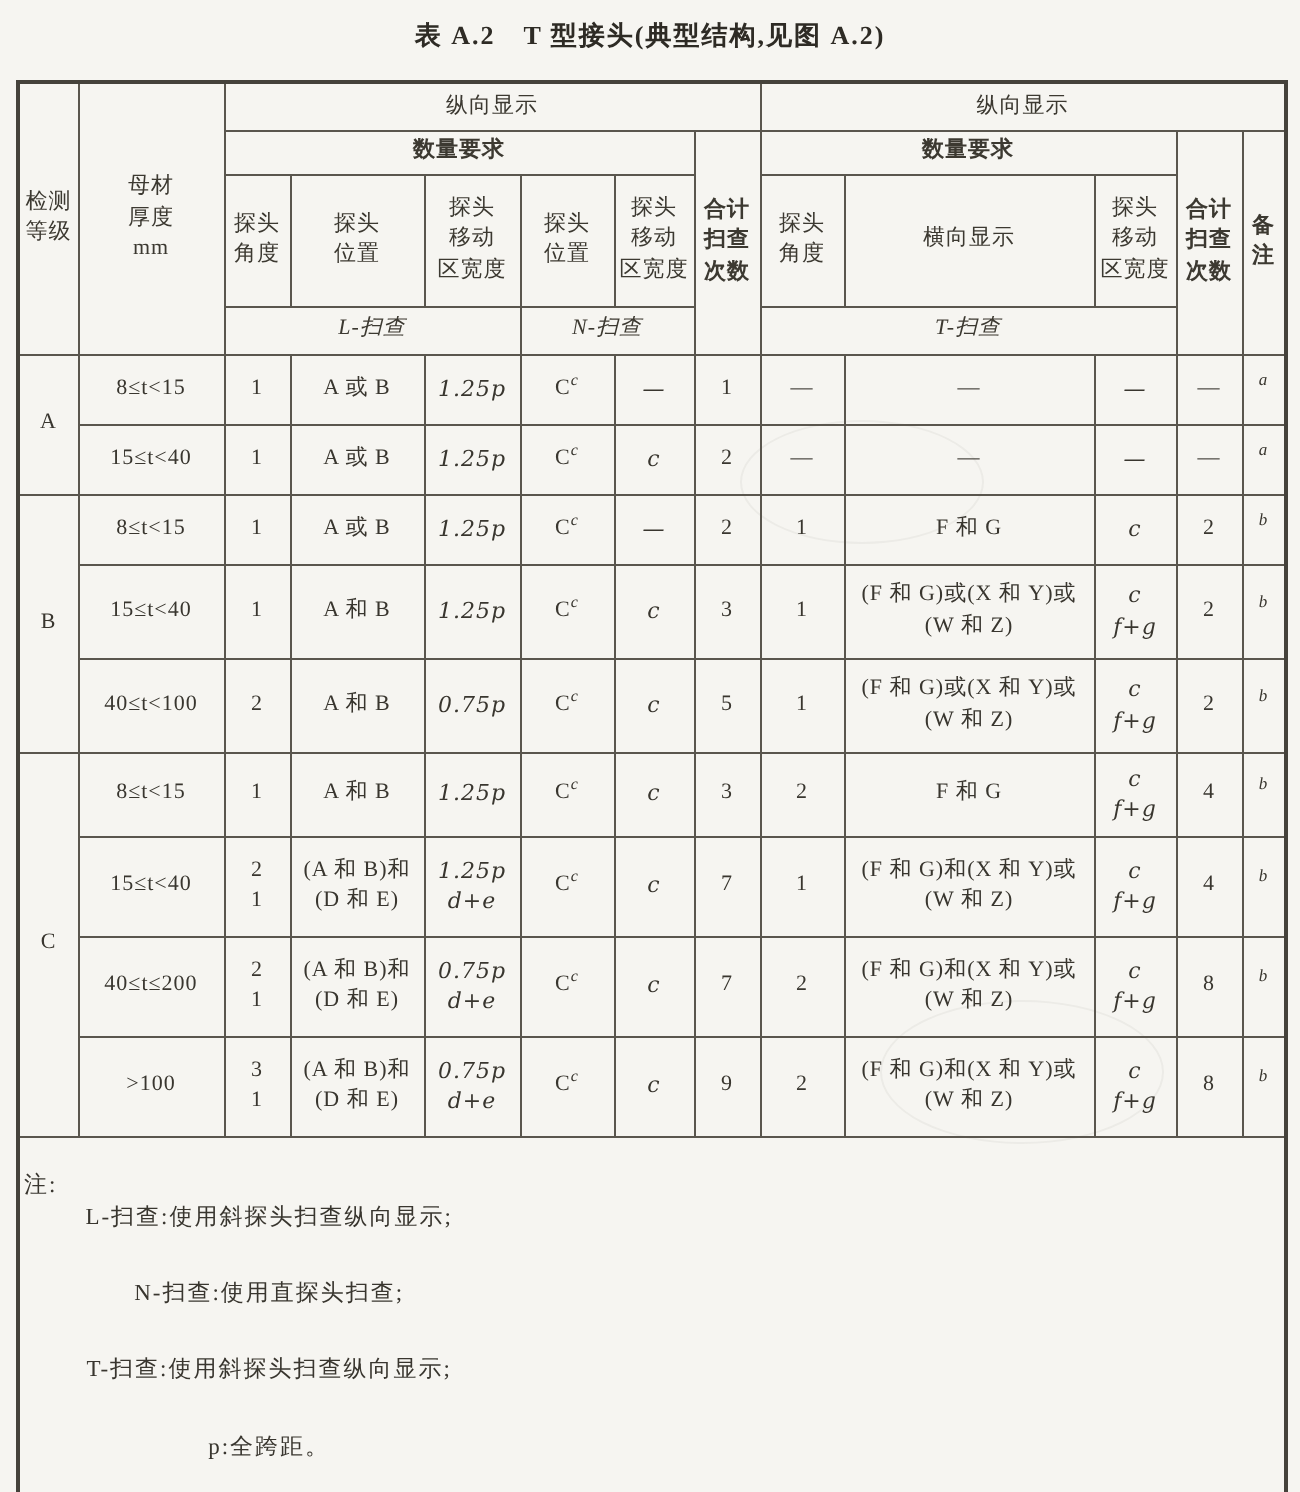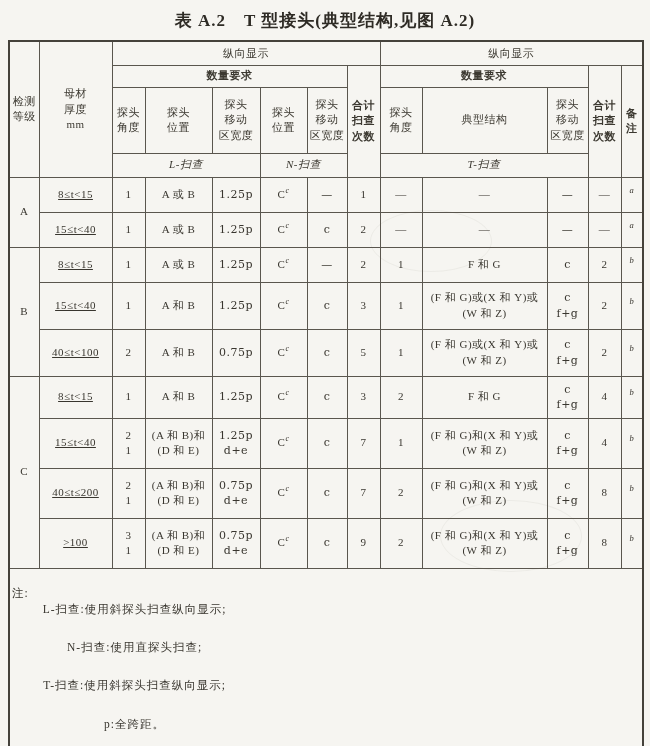--- a/index.html
+++ b/index.html
@@ -6,21 +6,21 @@
   body{
     width:650px;height:746px;
     background:#f6f5f1;
     font-family:"Liberation Serif","DejaVu Serif",serif;
     color:#39362f;
   }
   .page{position:relative;width:650px;height:746px;overflow:hidden;}
   .doc-title{
     text-align:center;
     padding-top:9px;
-    font-size:17px;
+    font-size:13px;
     font-weight:bold;
     letter-spacing:1px;
     color:#2e2b25;
   }
   table.main{
     position:absolute;left:8px;top:40px;
     width:634px;
     border-collapse:collapse;
     table-layout:fixed;
     border:2px solid #45423b;
@@ -31,22 +31,22 @@
     vertical-align:middle;
     font-size:11px;
     line-height:1.4;
     padding:1px 2px;
     white-space:pre-line;
     letter-spacing:0.5px;
   }
   tr.h1{height:24px;} tr.h2{height:22px;font-weight:bold;} tr.h3{height:66px;} tr.h4{height:24px;font-style:italic;}
   tr.r-s{height:35px;} tr.r-m{height:47px;} tr.r-l{height:50px;} tr.r-c1{height:42px;}
   td.hd{letter-spacing:2px;color:#3c3931;}
-  td.math, span.math{font-family:"DejaVu Serif","Liberation Serif",serif;}
-  td.thk{font-size:11px;text-decoration:underline;}
+  td.math, span.math{font-style:italic;font-family:"DejaVu Serif","Liberation Serif",serif;}
+  td.thk{font-size:11px;}
   sup{font-size:8px;vertical-align:super;line-height:0;font-style:italic;}
   td.remark-cell sup{font-style:italic;font-size:8.5px;}
   td.notes-cell{
     text-align:left;
     vertical-align:top;
     padding:10px 10px 8px 96px;
     white-space:normal;
   }
   .notes-wrap{display:flex;align-items:flex-start;font-size:11.5px;letter-spacing:1px;}
   .notes-label{flex:0 0 auto;padding-right:2px;}
@@ -112,21 +112,21 @@
       <td class="hd">探头
 移动
 区宽度</td>
       <td class="hd">探头
 位置</td>
       <td class="hd">探头
 移动
 区宽度</td>
       <td class="hd">探头
 角度</td>
-      <td class="hd">典型结构</td>
+      <td class="hd">横向显示</td>
       <td class="hd">探头
 移动
 区宽度</td>
     </tr>
     <tr class="h4">
       <td class="hd" colspan="3">L-扫查</td>
       <td class="hd" colspan="2">N-扫查</td>
       <td class="hd" colspan="3">T-扫查</td>
     </tr>
 

